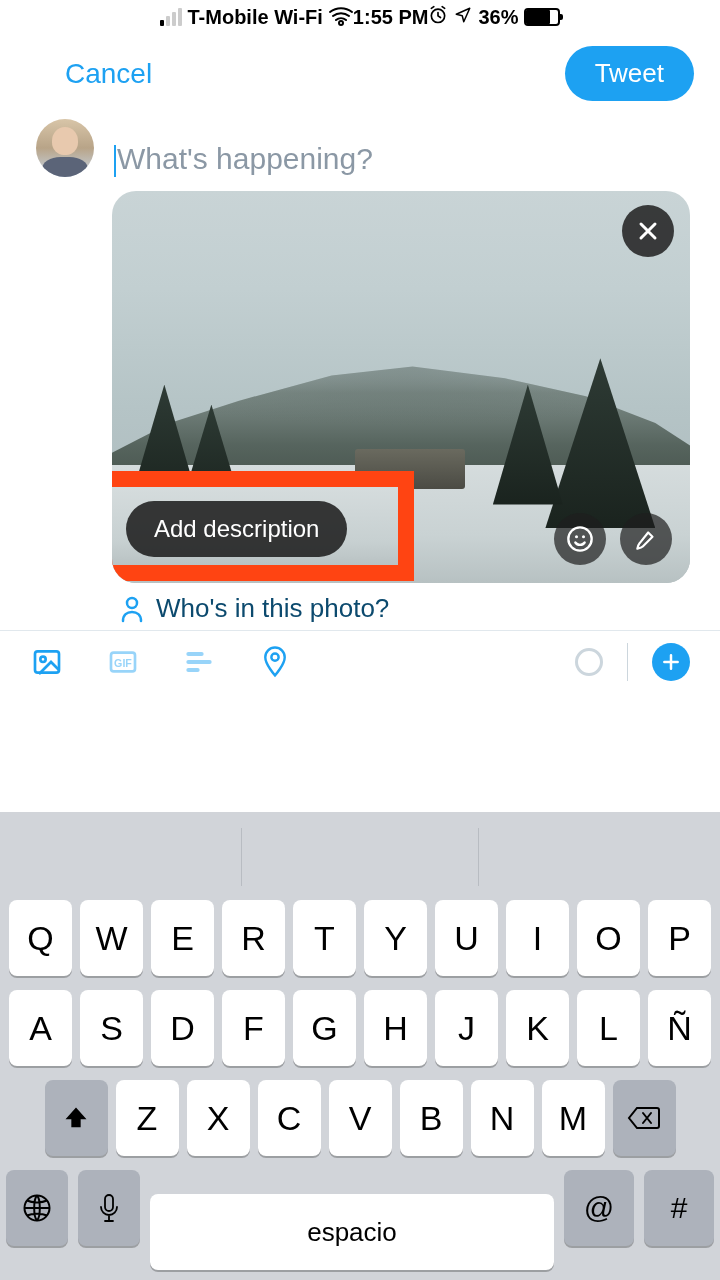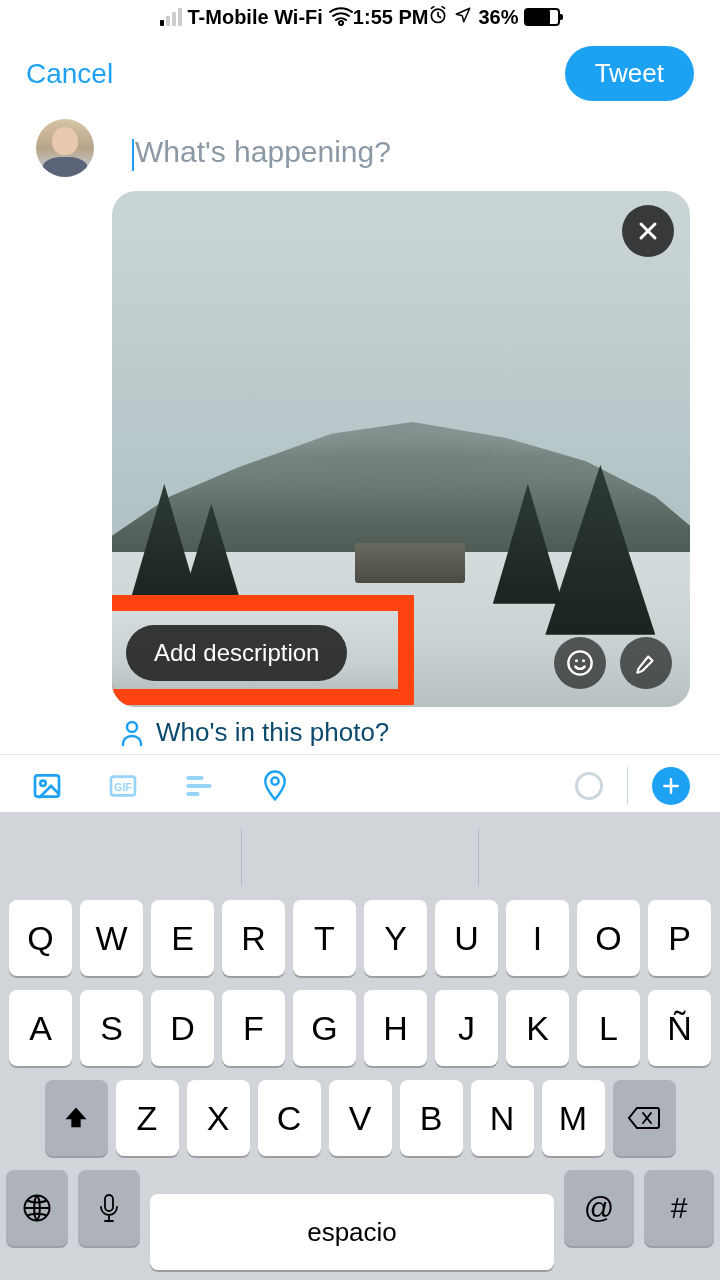--- a/index.html
+++ b/index.html
@@ -34,34 +34,35 @@
     width:36px;height:18px;border:2px solid #000;border-radius:4px;position:relative;
   }
   .battery::after{content:"";position:absolute;right:-5px;top:4px;width:3px;height:6px;background:#000;border-radius:0 2px 2px 0;}
   .battery .level{height:100%;width:73%;background:#000;border-radius:1px;}
   .alarm-icon, .location-arrow { display:inline-block; }
 
   
   .nav {
     display:flex;justify-content:space-between;align-items:center;
     padding:12px 26px 10px;
+    margin-left:39px;
   }
   .cancel {
     color:#1da1f2;font-size:28px;font-weight:400;
     background:none;border:none;
   }
   .tweet-btn {
     background:#1da1f2;color:#fff;border:none;
     font-size:26px;font-weight:400;
     padding:12px 30px;border-radius:40px;
   }
 
   
   .compose {
-    display:flex;align-items:center;gap:38px;
+    display:flex;align-items:flex-end;gap:20px;
     padding:8px 30px 8px 36px;
   }
   .avatar {
     width:58px;height:58px;border-radius:50%;
     background:linear-gradient(180deg,#d8c5a8 0%,#b8a488 50%,#c7d7e9 100%);
     position:relative;overflow:hidden;flex:none;
   }
   .avatar::before{content:"";position:absolute;top:8px;left:16px;width:26px;height:28px;border-radius:50% 50% 45% 45%;background:#e8c9ae;}
   .avatar::after{content:"";position:absolute;bottom:-10px;left:6px;width:46px;height:30px;border-radius:40% 40% 0 0;background:#5b6478;}
   .compose-input {
@@ -69,21 +70,21 @@
     padding-top:10px;
   }
   .compose-input .cursor{display:inline-block;width:2px;height:32px;background:#1da1f2;vertical-align:middle;margin-right:1px;}
 
   
   .image-wrap {
     margin:6px 30px 0 112px;
     border-radius:24px;
     overflow:hidden;
     position:relative;
-    height:516px;
+    height:392px;
     background:
       
       linear-gradient(to bottom, #c9d4d6 0%, #c2cfd1 25%, #b5c4c6 55%, #aab7ba 100%);
   }
   
   .mountain {
     position:absolute;left:0;right:0;top:44%;height:38%;
     background:
       radial-gradient(ellipse 80% 60% at 50% 0%, rgba(90,105,100,0.55) 0%, rgba(90,105,100,0) 70%),
       linear-gradient(180deg, rgba(100,115,108,0) 0%, rgba(86,100,92,0.6) 20%, rgba(70,84,76,0.85) 55%, rgba(56,68,60,0.95) 100%);

